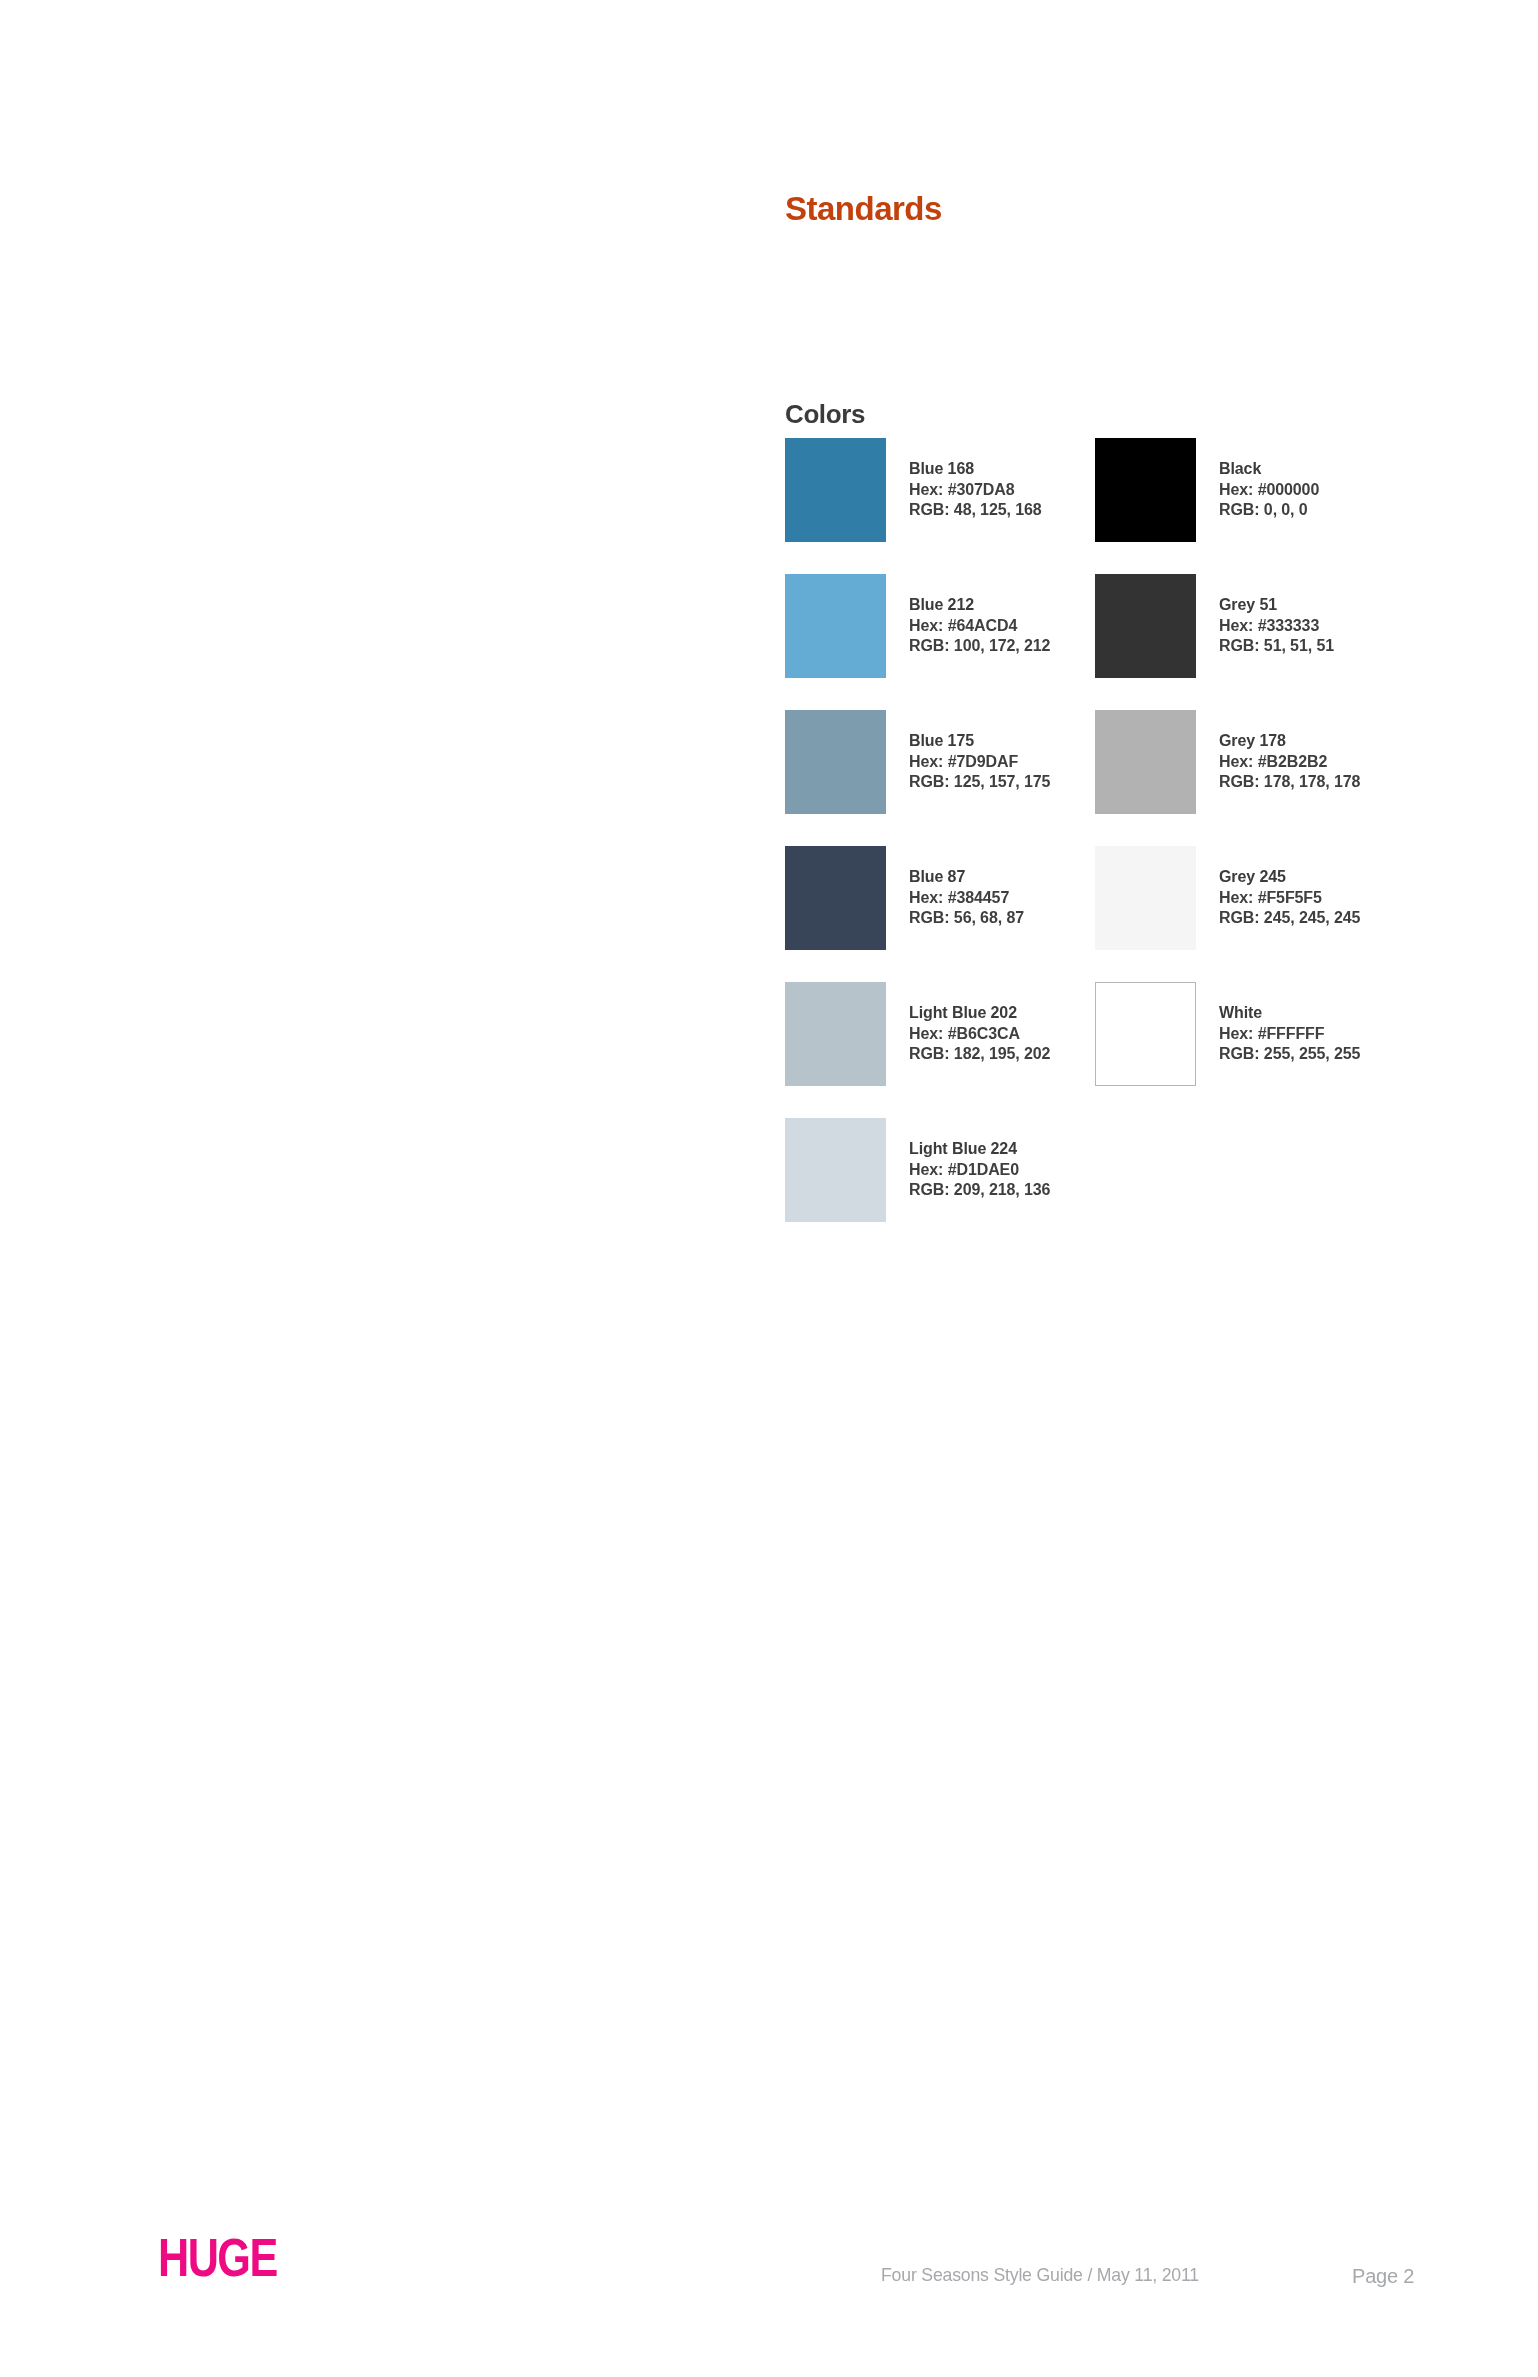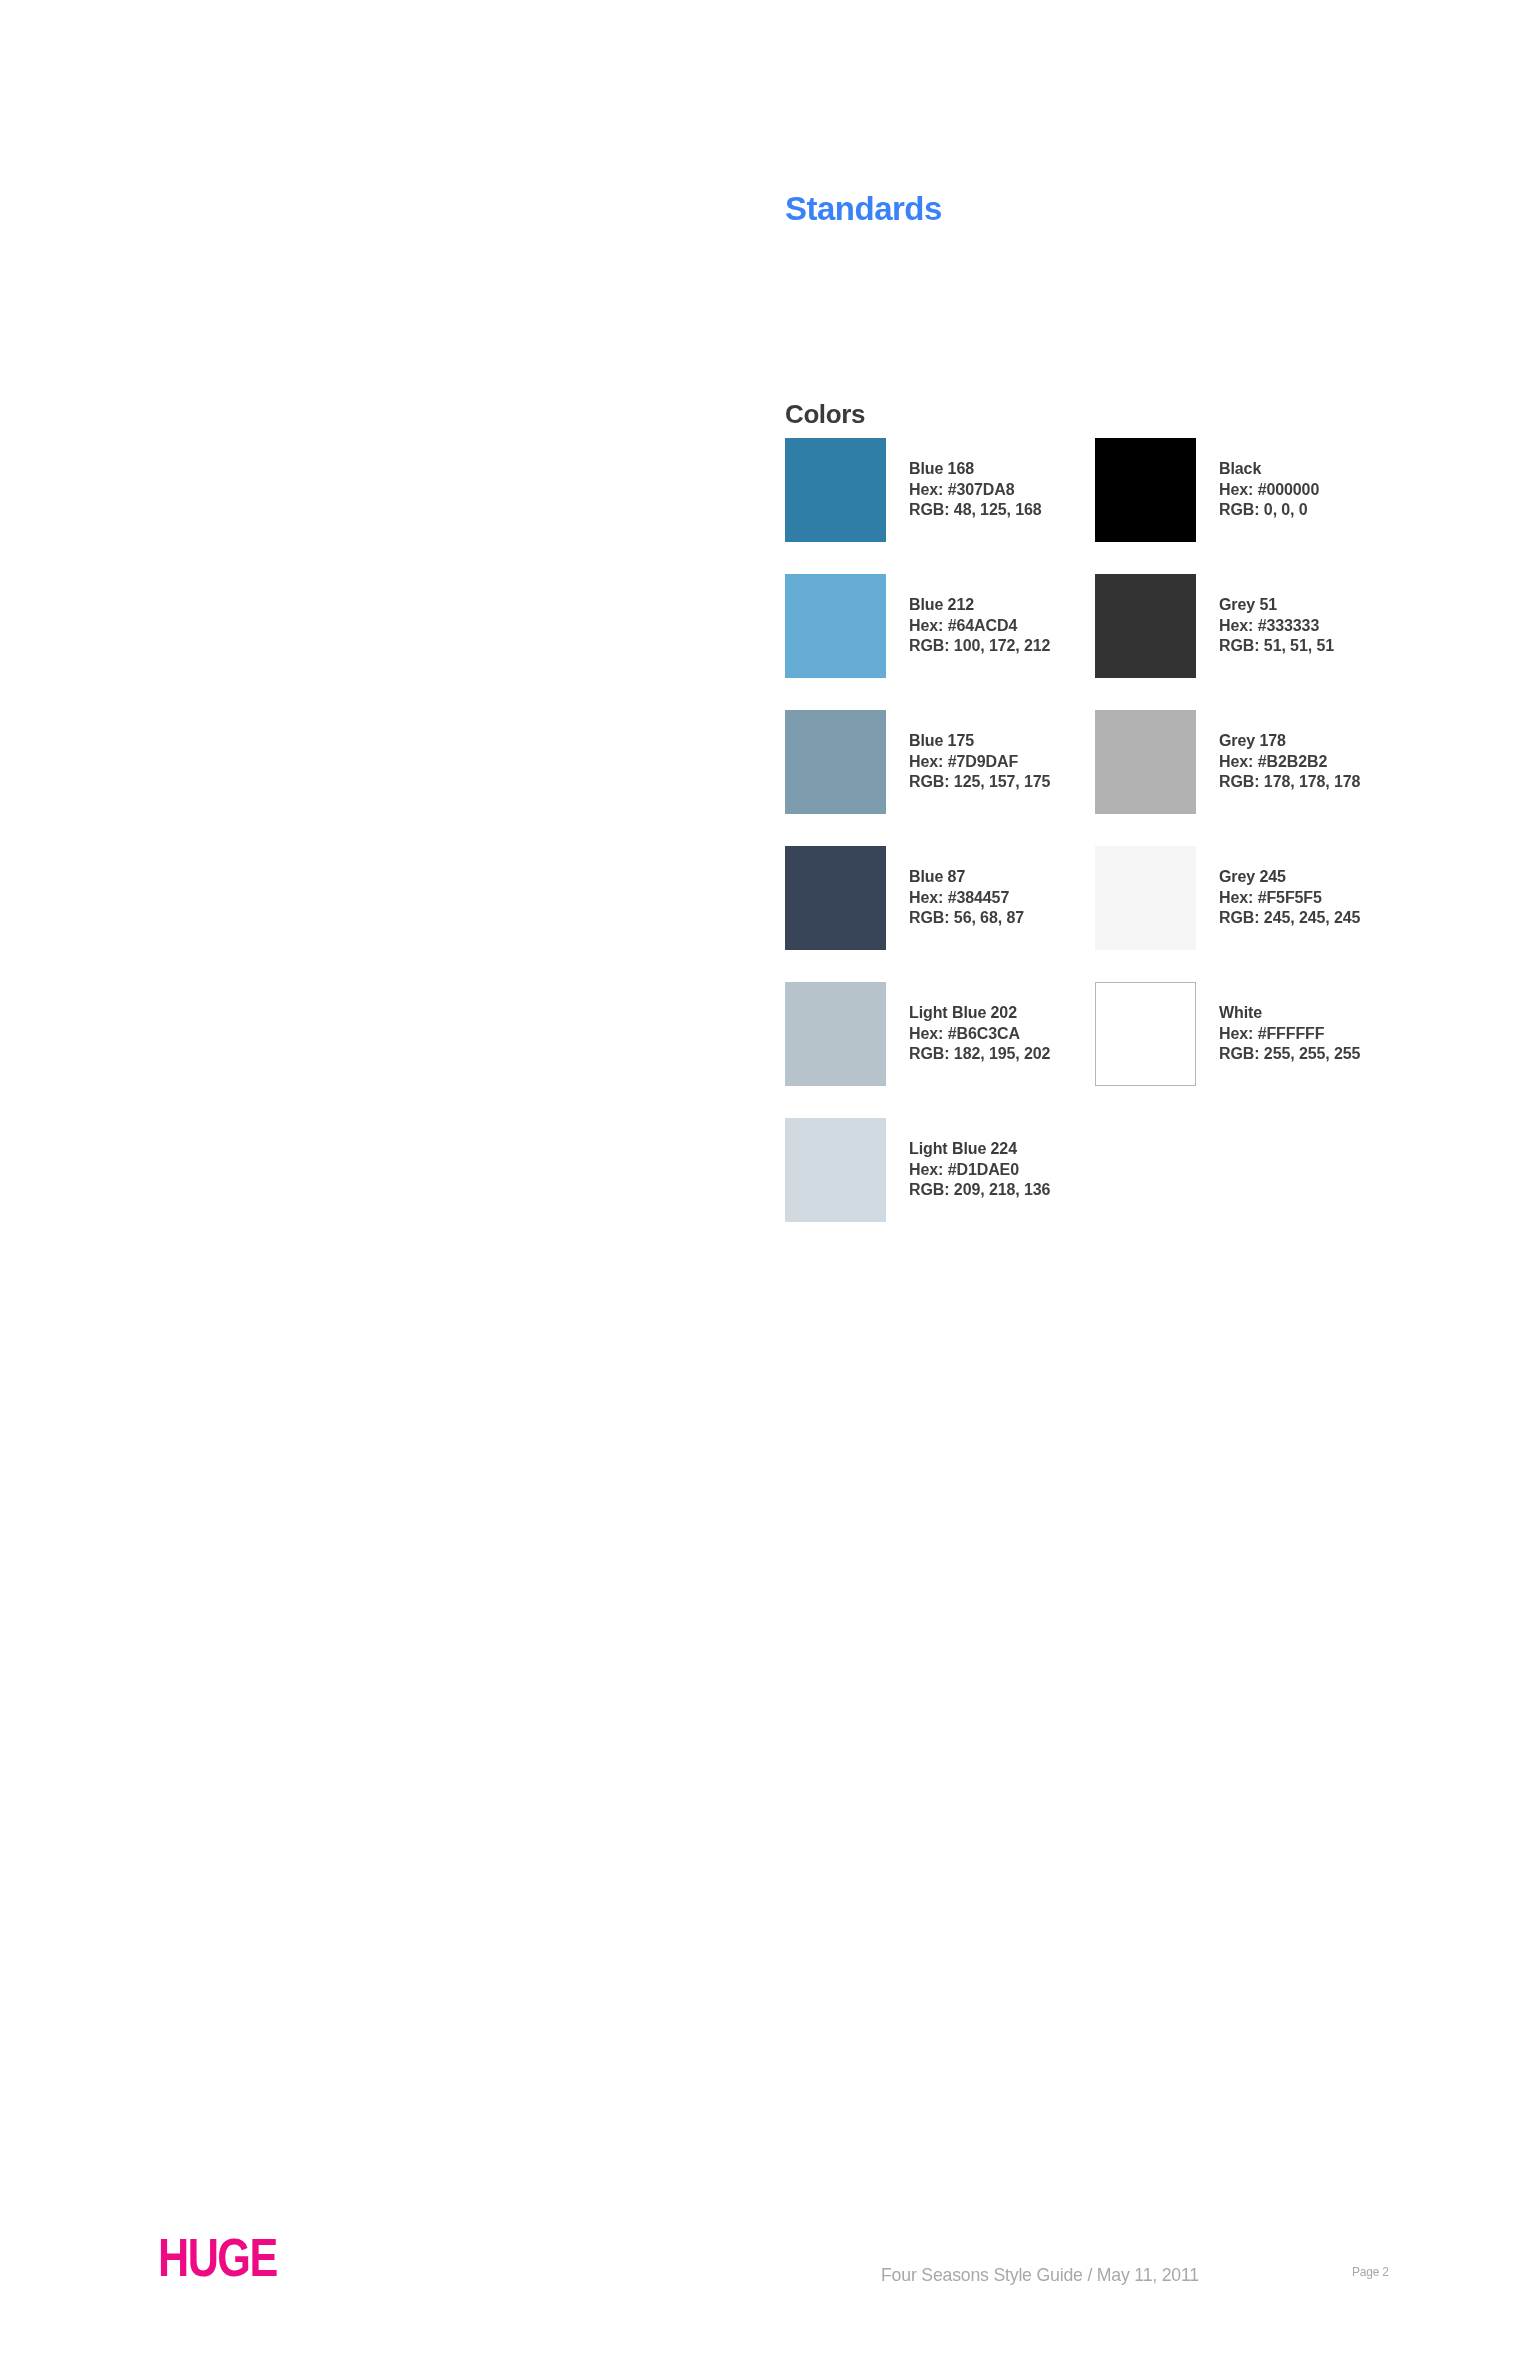--- a/index.html
+++ b/index.html
@@ -25,21 +25,21 @@
   }
 
   
   .section-title {
     position: absolute;
     left: 785px;
     top: 170px;
     font-size: 33px;
     font-weight: bold;
     letter-spacing: -0.5px;
-    color: #3b82f6;
+    color: #c2410c;
     line-height: 1;
   }
 
   
   .sub-heading {
     position: absolute;
     left: 785px;
     top: 379px;
     font-size: 26px;
     font-weight: bold;
@@ -134,21 +134,21 @@
     font-size: 17.7px;
     color: #a6a8ab;
     letter-spacing: -0.2px;
     white-space: nowrap;
   }
 
   .footer-page {
     position: absolute;
     left: 1352px;
     top: 37px;
-    font-size: 12px;
+    font-size: 20px;
     color: #a6a8ab;
     letter-spacing: -0.2px;
     white-space: nowrap;
   }
 </style>
 </head>
 <body>
 
 <div class="page">
 

